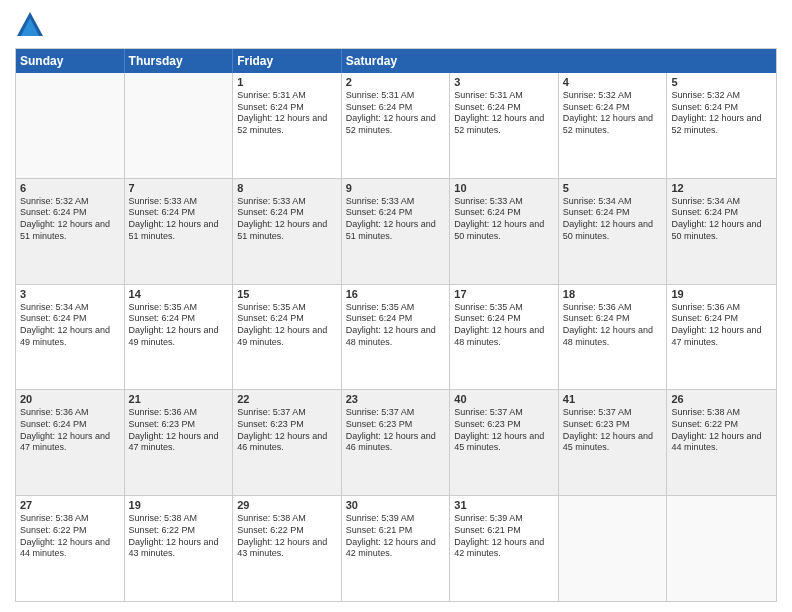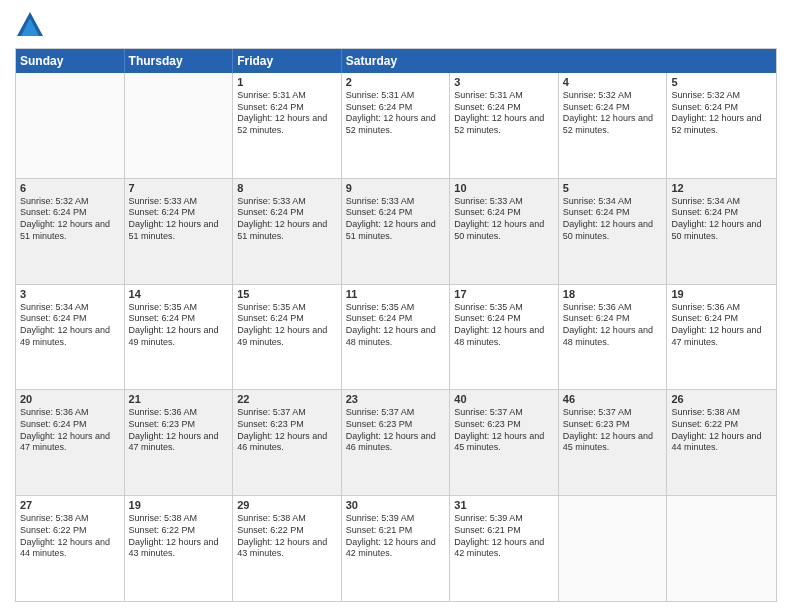--- a/index.html
+++ b/index.html
@@ -238,21 +238,21 @@
 Sunset: 6:24 PM
 Daylight: 12 hours and 49 minutes.</div>
           </div>
           <div class="cal-cell">
             <div class="day-num">15</div>
             <div class="cell-text" style="white-space: pre-line;">Sunrise: 5:35 AM
 Sunset: 6:24 PM
 Daylight: 12 hours and 49 minutes.</div>
           </div>
           <div class="cal-cell">
-            <div class="day-num">11</div>
+            <div class="day-num">16</div>
             <div class="cell-text" style="white-space: pre-line;">Sunrise: 5:35 AM
 Sunset: 6:24 PM
 Daylight: 12 hours and 48 minutes.</div>
           </div>
           <div class="cal-cell">
             <div class="day-num">17</div>
             <div class="cell-text" style="white-space: pre-line;">Sunrise: 5:35 AM
 Sunset: 6:24 PM
 Daylight: 12 hours and 48 minutes.</div>
           </div>
@@ -294,21 +294,21 @@
 Sunset: 6:23 PM
 Daylight: 12 hours and 46 minutes.</div>
           </div>
           <div class="cal-cell shaded">
             <div class="day-num">40</div>
             <div class="cell-text" style="white-space: pre-line;">Sunrise: 5:37 AM
 Sunset: 6:23 PM
 Daylight: 12 hours and 45 minutes.</div>
           </div>
           <div class="cal-cell shaded">
-            <div class="day-num">46</div>
+            <div class="day-num">41</div>
             <div class="cell-text" style="white-space: pre-line;">Sunrise: 5:37 AM
 Sunset: 6:23 PM
 Daylight: 12 hours and 45 minutes.</div>
           </div>
           <div class="cal-cell shaded">
             <div class="day-num">26</div>
             <div class="cell-text" style="white-space: pre-line;">Sunrise: 5:38 AM
 Sunset: 6:22 PM
 Daylight: 12 hours and 44 minutes.</div>
           </div>

